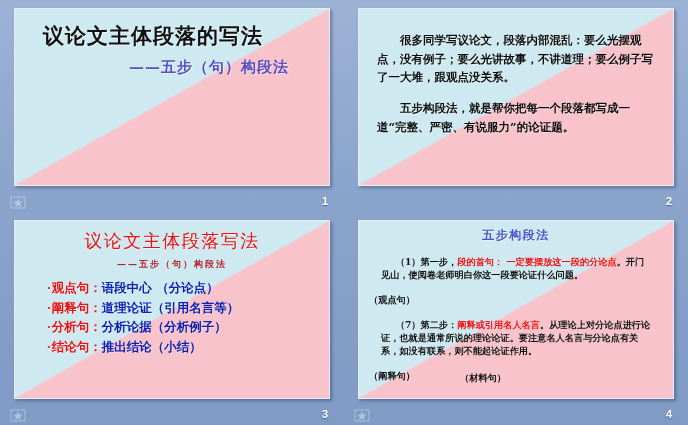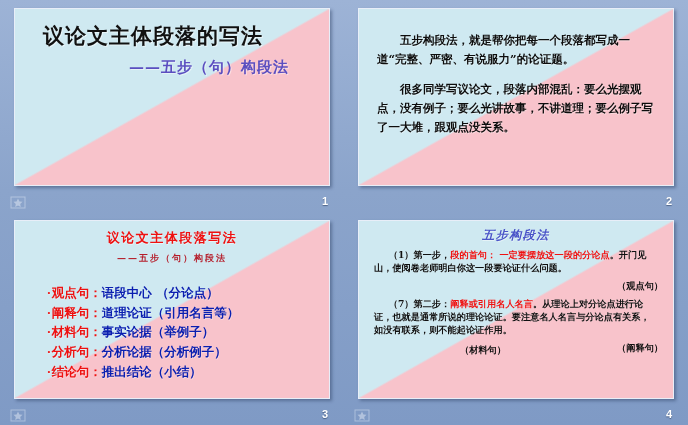--- a/index.html
+++ b/index.html
@@ -83,62 +83,61 @@
     font-size:11.5px;line-height:1.62;
     text-indent:2em;
     margin:0 0 12px 0;
     text-shadow:.5px .5px 0 rgba(255,255,255,.4);
   }
 
   
   .s3{padding:8px 10px 0 10px;box-sizing:border-box;}
   .s3-title{
     font-family:"DejaVu Serif","Liberation Serif",serif;
-    color:#ee1111;font-weight:bold;font-size:13px;
+    color:#ee1111;font-weight:normal;font-size:18px;
     text-align:center;letter-spacing:1.5px;
     text-shadow:.5px .5px 0 rgba(255,255,255,.5);
   }
   .s3-sub{
     font-family:"DejaVu Serif","Liberation Serif",serif;
     color:#b51d2a;font-weight:bold;font-size:9px;
     text-align:center;letter-spacing:2px;margin-top:5px;
   }
-  .s3-list{margin:18px 0 0 0;padding:0;list-style:none;}
+  .s3-list{margin:7px 0 0 0;padding:0;list-style:none;}
   .s3-li{
     display:block;
     font-family:"DejaVu Serif","Liberation Serif",serif;
     font-weight:bold;font-size:12.5px;line-height:1.52;
     padding-left:22px;white-space:nowrap;
     text-shadow:.5px .5px 0 rgba(255,255,255,.35);
   }
   .s3-dot{color:#ee1111;font-size:11px;margin-right:1px;}
   .s3-key{color:#ee1111;}
   .s3-val{color:#0a1fb0;}
 
   
   .s4{padding:6px 10px 0 10px;box-sizing:border-box;}
   .s4-title{
     font-family:"DejaVu Serif","Liberation Serif",serif;
     color:#4a54c8;font-weight:bold;font-size:12px;
     text-align:center;letter-spacing:1.5px;margin-bottom:2px;
     text-shadow:.5px .5px 0 rgba(255,255,255,.45);
-    font-style:italic;
   }
   .s4-p{
     font-family:"DejaVu Serif","Liberation Serif",serif;
     color:#101010;font-weight:bold;
     font-size:9.2px;line-height:1.38;
-    text-indent:1.6em;margin:5px;
+    text-indent:1.6em;margin:12px;
     text-shadow:.4px .4px 0 rgba(255,255,255,.35);
   }
   .s4-hl{color:#ee1111;}
   .s4-tag{
     font-family:"DejaVu Serif","Liberation Serif",serif;
     color:#101010;font-weight:bold;font-size:9.2px;
-    text-align:right;line-height:1.5;
+    text-align:left;line-height:1.5;
   }
   .s4-tag.tag3{text-align:center;padding-right:66px;margin-top:-12px;}
 </style>
 </head>
 <body>
 
 <div class="page">
   <div class="grid">
 
     <div class="cell">
@@ -157,42 +156,39 @@
           <path d="M8 3.5l1.4 2.9 3.1.4-2.3 2.2.6 3.1L8 10.6l-2.8 1.5.6-3.1L3.5 6.8l3.1-.4z" fill="#eef3fb"></path>
         </svg>
       </div>
       <div class="pagenum">1</div>
     </div>
 
     <div class="cell">
       <div class="slide-wrap">
         <div class="bg-split"></div>
         <div class="slide-inner s2">
+          <p class="s2-p">很多同学写议论文，段落内部混乱：要么光摆观点，没有例子；要么光讲故事，不讲道理；要么例子写了一大堆，跟观点没关系。</p>
           <p class="s2-p">五步构段法，就是帮你把每一个段落都写成一道“完整、严密、有说服力”的论证题。</p>
-          <p class="s2-p">很多同学写议论文，段落内部混乱：要么光摆观点，没有例子；要么光讲故事，不讲道理；要么例子写了一大堆，跟观点没关系。</p>
         </div>
       </div>
       <div class="pagenum">2</div>
     </div>
 
     <div class="cell">
       <div class="slide-wrap">
         <div class="bg-split"></div>
         <div class="slide-inner s3">
           <div class="s3-title">议论文主体段落写法</div>
           <div class="s3-sub">——五步（句）构段法</div>
           <ul class="s3-list">
             <li class="s3-li">
               <span class="s3-dot">·</span><span class="s3-key">观点句：</span><span class="s3-val">语段中心 （分论点）</span>
             </li>
             <li class="s3-li">
               <span class="s3-dot">·</span><span class="s3-key">阐释句：</span><span class="s3-val">道理论证（引用名言等）</span>
-            </li>
-            <li class="s3-li">
-              <span class="s3-dot">·</span><span class="s3-key">材料句：</span><span class="s3-val">事实论据（举例子）</span>
             </li>
             <li class="s3-li">
               <span class="s3-dot">·</span><span class="s3-key">分析句：</span><span class="s3-val">分析论据（分析例子）</span>
             </li>
             <li class="s3-li">
               <span class="s3-dot">·</span><span class="s3-key">结论句：</span><span class="s3-val">推出结论（小结）</span>
             </li>
           </ul>
         </div>
       </div>

